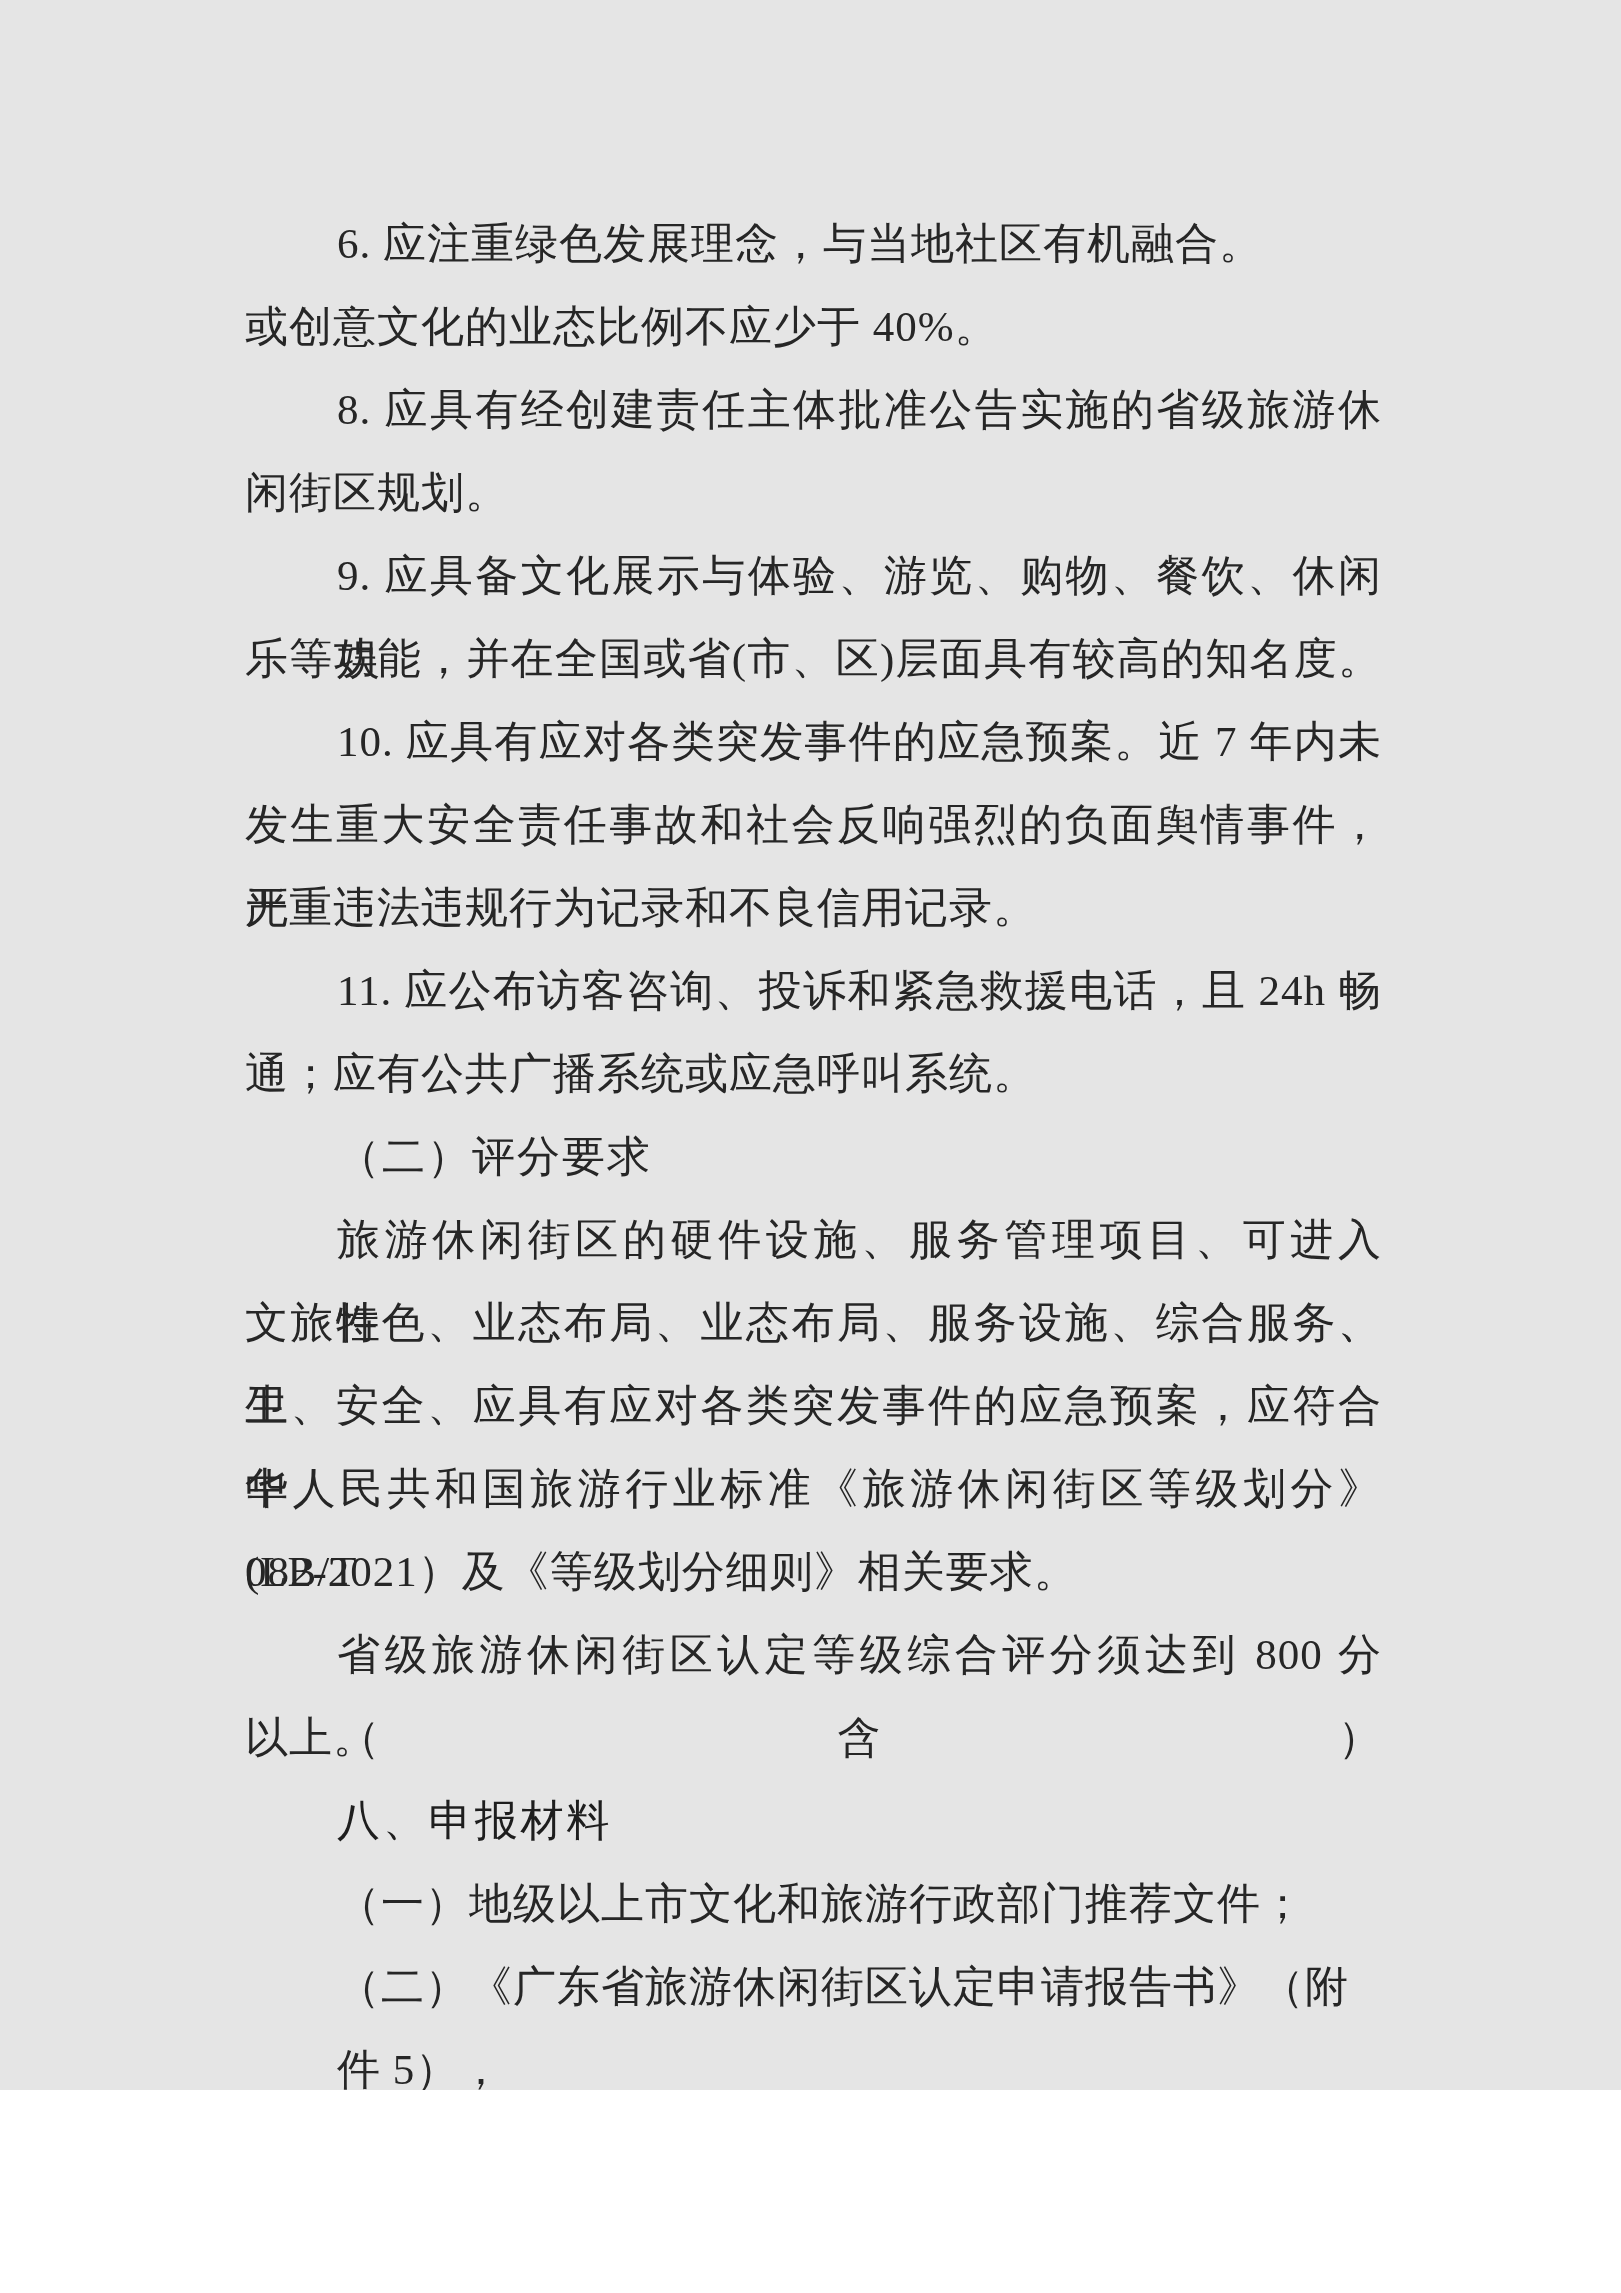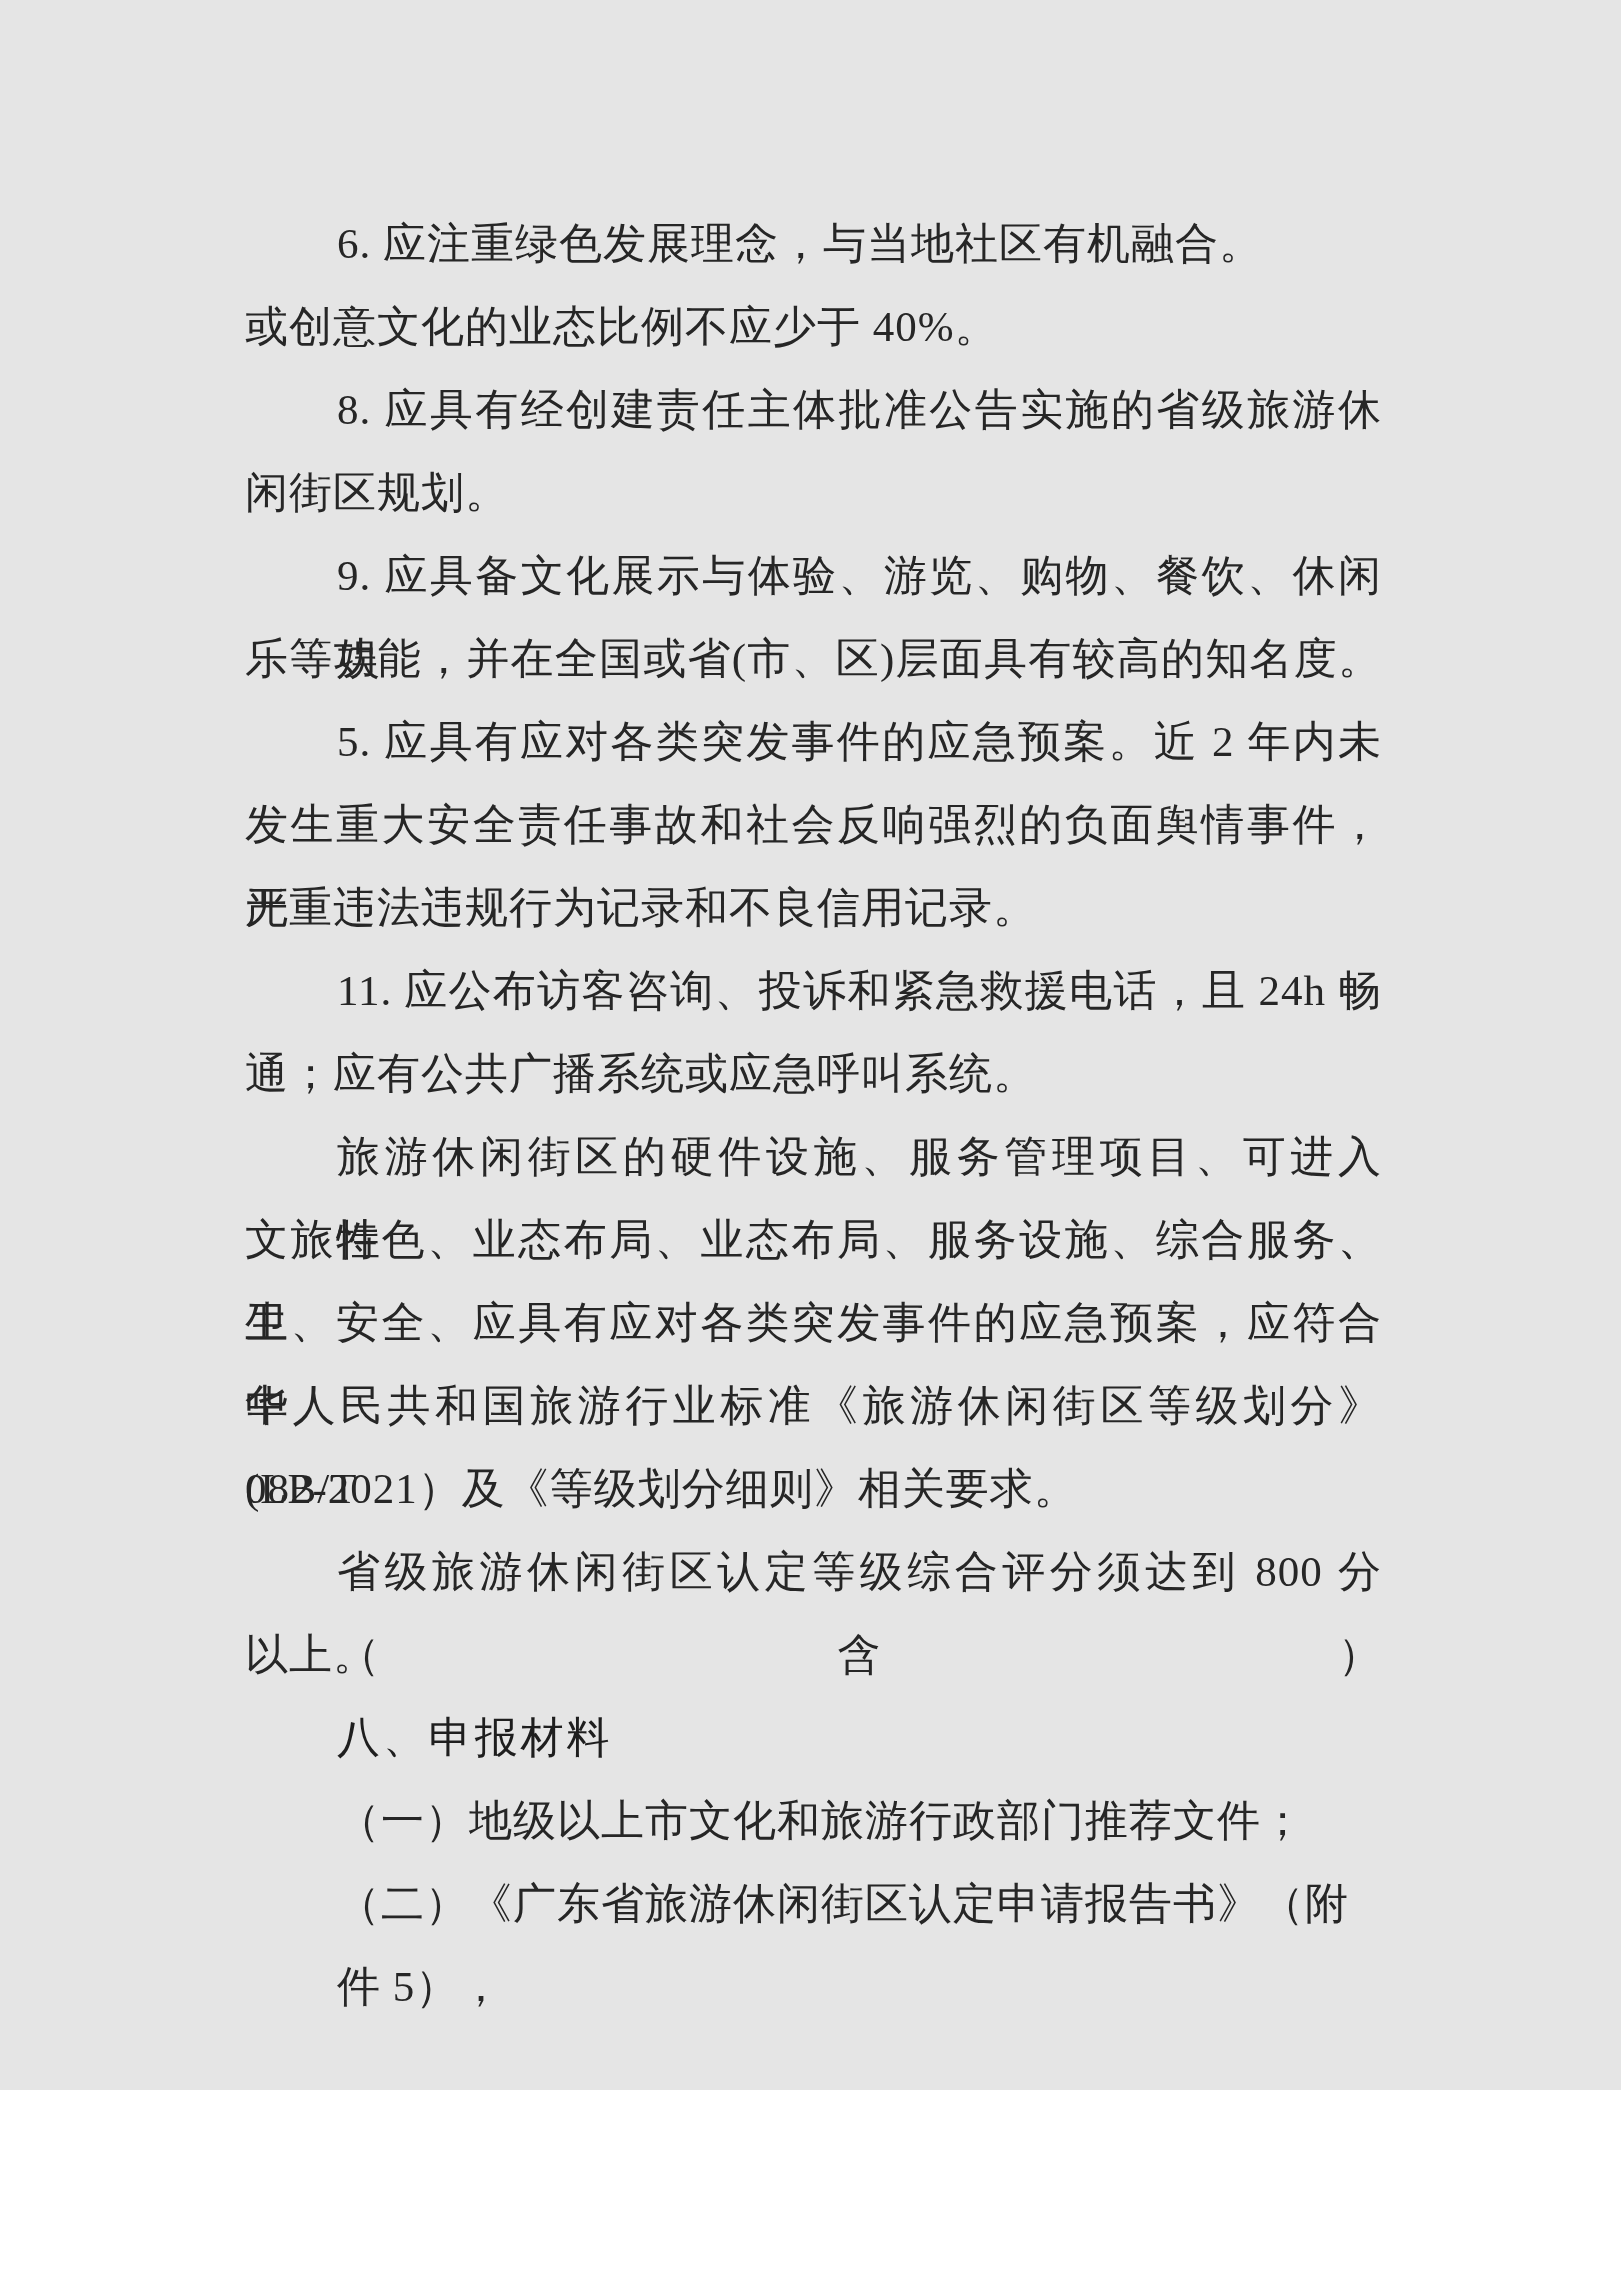--- a/index.html
+++ b/index.html
@@ -61,25 +61,26 @@
 <body>
 
 <div class="page">
   <div class="content">
     <div class="line indent">6. 应注重绿色发展理念，与当地社区有机融合。</div>
     <div class="line">或创意文化的业态比例不应少于 40%。</div>
     <div class="line indent fill">8. 应具有经创建责任主体批准公告实施的省级旅游休</div>
     <div class="line">闲街区规划。</div>
     <div class="line indent fill">9. 应具备文化展示与体验、游览、购物、餐饮、休闲娱</div>
     <div class="line fill">乐等功能，并在全国或省(市、区)层面具有较高的知名度。</div>
-    <div class="line indent fill">5. 应具有应对各类突发事件的应急预案。近 2 年内未</div>
+    <div class="line indent fill">10. 应具有应对各类突发事件的应急预案。近 7 年内未</div>
     <div class="line fill">发生重大安全责任事故和社会反响强烈的负面舆情事件，无</div>
     <div class="line">严重违法违规行为记录和不良信用记录。</div>
     <div class="line indent fill">11. 应公布访客咨询、投诉和紧急救援电话，且 24h 畅</div>
     <div class="line">通；应有公共广播系统或应急呼叫系统。</div>
+    <div class="line indent subheading">（二）评分要求</div>
     <div class="line indent fill">旅游休闲街区的硬件设施、服务管理项目、可进入性、</div>
     <div class="line fill">文旅特色、业态布局、业态布局、服务设施、综合服务、卫</div>
     <div class="line fill">生、安全、应具有应对各类突发事件的应急预案，应符合中</div>
     <div class="line fill">华人民共和国旅游行业标准《旅游休闲街区等级划分》(LB/T</div>
     <div class="line">082-2021）及《等级划分细则》相关要求。</div>
     <div class="line indent fill">省级旅游休闲街区认定等级综合评分须达到 800 分（含）</div>
     <div class="line">以上。</div>
     <div class="line indent heading">八、申报材料</div>
     <div class="line indent">（一）地级以上市文化和旅游行政部门推荐文件；</div>
     <div class="line indent">（二）《广东省旅游休闲街区认定申请报告书》（附件 5），</div>

